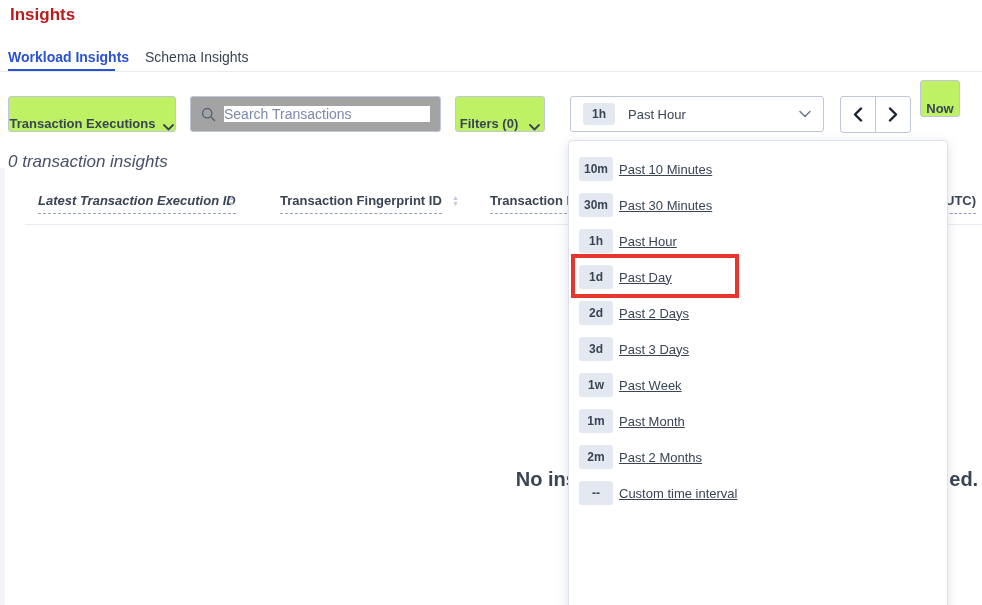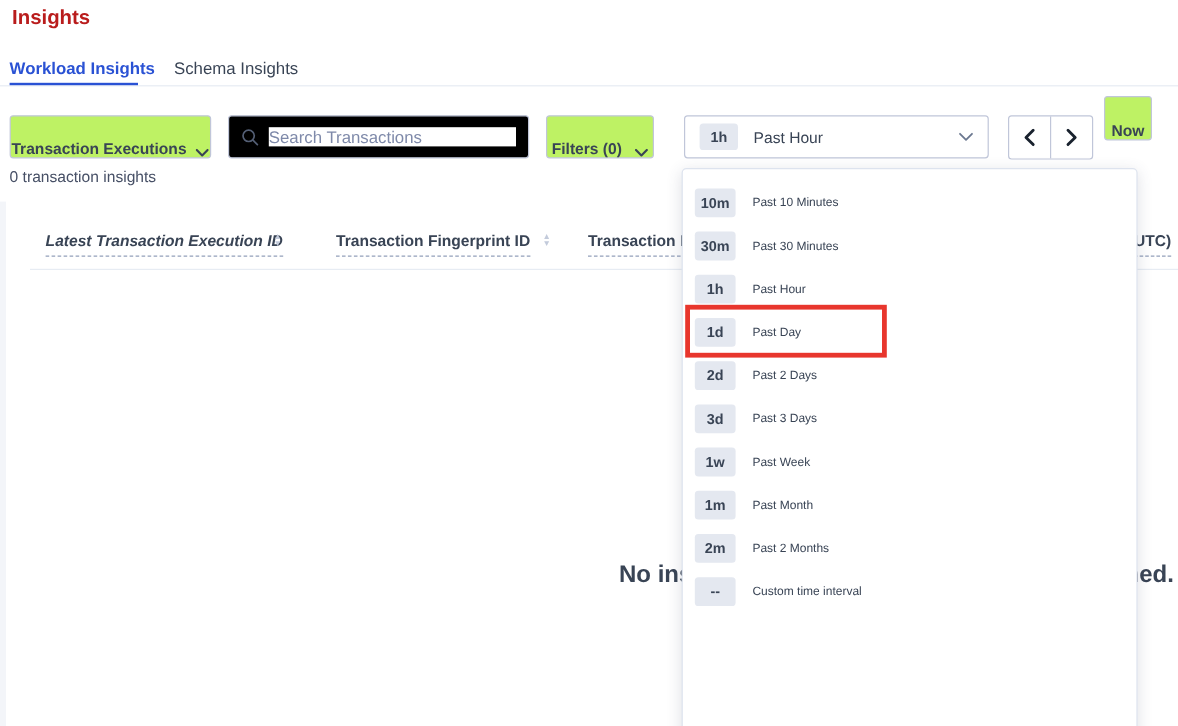--- a/index.html
+++ b/index.html
@@ -25,21 +25,21 @@
 
   
   .btn {
     border: 1px solid #c0c6d9; border-radius: 3px; background: #bef264;
     display: flex; align-items: flex-end; justify-content: center;
     font-size: 13px; font-weight: bold; color: #394455; cursor: pointer;
   }
   .type-select { left: 8px; top: 96px; width: 168px; height: 36px; gap: 8px; }
   .search-box {
     left: 190px; top: 96px; width: 251px; height: 36px;
-    border: 1px solid #c0c6d9; border-radius: 3px; background: #000000;
+    border: 1px solid #c0c6d9; border-radius: 3px; background: #a3a3a3;
     display: flex; align-items: center; padding: 0 10px; gap: 8px;
   }
   .search-box input {
     border: none; outline: none; font-size: 14px; width: 100%;
     font-family: "Liberation Sans", sans-serif; color: #394455;
   }
   .search-box input::placeholder { color: #7e89a9; }
   .filters-btn { left: 455px; top: 96px; width: 90px; height: 36px; gap: 11px; }
 
   .time-picker {
@@ -56,21 +56,21 @@
 
   .arrow-group {
     left: 840px; top: 96px; width: 71px; height: 37px;
     border: 1px solid #c0c6d9; border-radius: 3px; background: #fff;
     display: flex;
   }
   .arrow-cell { width: 50%; display: flex; align-items: center; justify-content: center; cursor: pointer; }
   .arrow-cell:first-child { border-right: 1px solid #c0c6d9; }
   .now-btn { left: 920px; top: 80px; width: 40px; height: 37px; }
 
-  .summary-text { left: 8px; top: 140px; font-size: 13px; color: #475066; }
+  .summary-text { left: 8px; top: 152px; font-size: 17px; color: #475066; font-style: italic; }
 
   
   .left-strip { left: 0; top: 168px; width: 5px; height: 437px; background: #f3f5f9; }
 
   
   .th { top: 193px; font-size: 13px; font-weight: bold; color: #394455; white-space: nowrap; }
   .th .th-label { border-bottom: 1px dashed #93a0ba; padding-bottom: 5px; display: inline-block; }
   .th1 { left: 38px; font-style: italic; }
   .th2 { left: 280px; }
   .th3 { left: 490px; }
@@ -97,21 +97,21 @@
     display: flex; flex-direction: column;
   }
   .dd-item {
     height: 36px; display: flex; align-items: center;
     padding-left: 10px; cursor: pointer;
   }
   .dd-badge {
     background: #e4e8f0; border-radius: 3px; font-size: 12px; font-weight: bold;
     color: #394455; width: 34px; padding: 5px 0; text-align: center; flex: none;
   }
-  .dd-label { margin-left: 14px; font-size: 10px; color: #394455; white-space: nowrap; }
+  .dd-label { margin-left: 6px; font-size: 13px; color: #394455; white-space: nowrap; text-decoration: underline; }
   .dd-item-focused {
     margin: 0 10px; padding-left: 7px; height: 35px;
     border: 1px solid #2f57c9; border-radius: 2px;
   }
   .dd-item-focused .dd-label { color: #2a52d4; }
 
   
   .annotation-rect {
     left: 571px; top: 254px; width: 168px; height: 44px;
     border: 4px solid #e8362d; z-index: 30; pointer-events: none;

